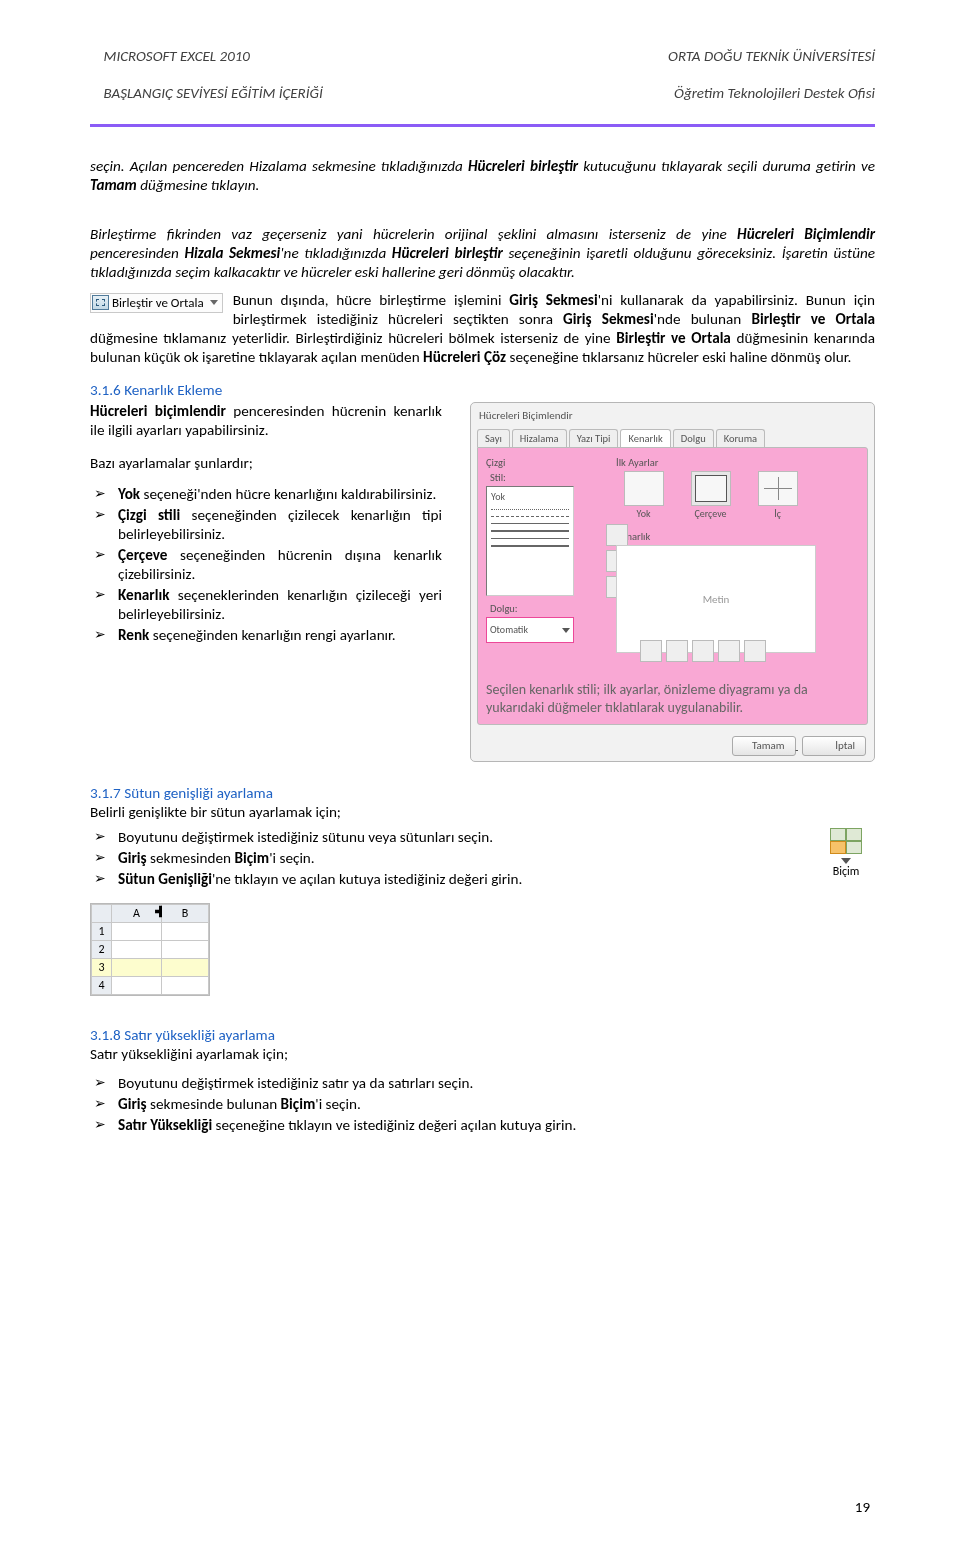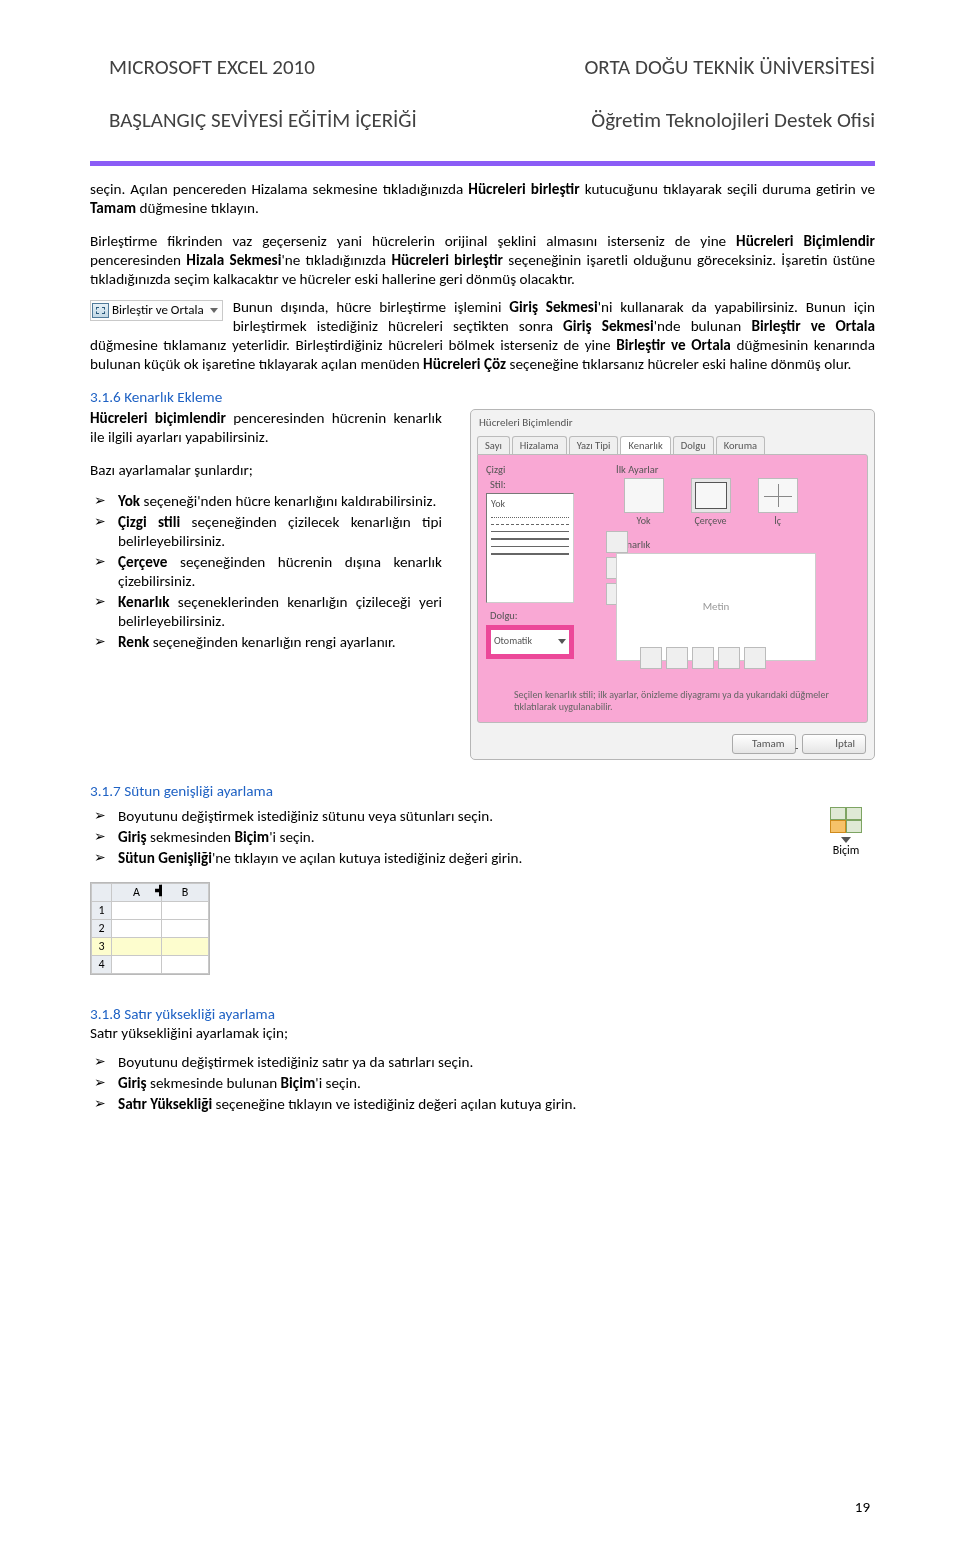--- a/index.html
+++ b/index.html
@@ -10,29 +10,30 @@
     font-family: Calibri, Arial, sans-serif;
     font-size: 15.2px;
     color: #000;
     position: relative;
     padding: 0 85px 30px 90px;
     line-height: 1.25;
   }
   .hdr {
     display: flex;
     justify-content: space-between;
+    font-style: italic;
     color: #414141;
-    font-size: 21px;
+    font-size: 15px;
     padding-top: 28px;
-    border-bottom: 5px solid #8b5cf6;
+    border-bottom: 3px solid #8b5cf6;
     padding-bottom: 2px;
   }
   .hdr .lcol, .hdr .rcol { white-space: pre; }
   .hdr .rcol { text-align: right; }
-  p.para { margin-top: 14px; text-align: justify; }
+  p.para { margin-top: 30px; text-align: justify; font-style: italic; }
   b { font-weight: 700; }
   .merge-block {
     margin-top: 9px;
   }
   .merge-block .icon {
     float: left;
     border: 1px solid #c9c9c9;
     padding: 1px 4px 1px 1px;
     margin: 2px 10px 0 0;
     display: inline-flex;
@@ -91,21 +92,21 @@
   .dialog .grplabel { font-size:10.5px; margin-bottom:2px; }
   .dialog .stylebox {
     width:88px; height:110px; border:1px inset #ccc; background:#fff; padding:4px;
     display:flex; flex-direction:column; gap:6px;
   }
   .dialog .stylebox .ln { border-top:1px solid #666; }
   .dialog .stylebox .ln.dash { border-top:1px dashed #666; }
   .dialog .stylebox .ln.dot { border-top:1px dotted #666; }
   .dialog .stylebox .ln.thk { border-top:2px solid #666; }
   .dialog .combo {
-    width:88px; height:14px; border:5px solid #ec4899; background:#fff;
+    width:88px; height:14px; border:1px solid #ec4899; background:#fff;
     display:flex; align-items:center; justify-content:space-between; padding:12px 3px;
     font-size:10px;
   }
   .dialog .combo .cdd { border-left:4px solid transparent; border-right:4px solid transparent; border-top:5px solid #555; }
   .dialog .presets { display:flex; gap:12px; margin-bottom:10px; }
   .dialog .preset { text-align:center; width:55px; font-size:10px; color:#555; }
   .dialog .preset .pbox { width:40px; height:35px; border:1px solid #bbb; margin:0 auto 2px; background:#f7f7f7; position:relative; }
   .dialog .preset .pbox.outline { box-shadow: inset 0 0 0 3px #e7e7e7, inset 0 0 0 4px #555; }
   .dialog .preset .pbox.inside::before,
   .dialog .preset .pbox.inside::after {
@@ -113,21 +114,21 @@
   }
   .dialog .preset .pbox.inside::before { left:50%; top:5px; bottom:5px; width:1px; }
   .dialog .preset .pbox.inside::after { top:50%; left:5px; right:5px; height:1px; }
   .dialog .preview {
     width:200px; height:108px; border:1px solid #ccc; background:#fff; position:relative;
     display:flex; align-items:center; justify-content:center; color:#999;
   }
   .dialog .sidebtns { position:absolute; left:128px; top:76px; display:flex; flex-direction:column; gap:4px; }
   .dialog .botbtns { position:absolute; left:162px; top:192px; display:flex; flex-direction:row; gap:4px; }
   .dialog .sbtn { width:22px; height:22px; border:1px solid #bbb; background:#efefef; }
-  .dialog .hint { clear:both; font-size:10px; color:#666; padding-top:28px;margin-left:28px; }
+  .dialog .hint { clear:both; font-size:14px; color:#666; padding-top:28px; }
   .dialog .btnrow { text-align:right; padding:5px 8px;text-decoration:underline; }
   .dialog .dbtn { display:inline-block; min-width:64px; border:1px solid #aaa; background:linear-gradient(#fff,#e5e5e5); font-size:11px; padding:2px 10px; border-radius:3px; margin-left:4px; }
   ul.arrow { list-style:none; padding:0; }
   ul.arrow li { position:relative; padding-left:28px; margin-top:2px; text-align: justify; }
   ul.arrow li::before {
     content:"➢"; position:absolute; left:4px; top:0; color:#000; font-size:14px;
   }
   .afterdialog { clear:both; }
   .sect317 { margin-top:14px; }
   .bicim-block { margin-top:2px; overflow:auto; }
@@ -276,20 +277,21 @@
       <li><b>Kenarlık</b><span> seçeneklerinden kenarlığın çizileceği yeri belirleyebilirsiniz.</span></li>
       <li><b>Renk</b><span> seçeneğinden kenarlığın rengi ayarlanır.</span></li>
     </ul>
   </div>
 </div>
 
 <div class="afterdialog"></div>
 
 <div class="sect317">
   <h4 class="sub">3.1.7 Sütun genişliği ayarlama</h4>
+  <p>Belirli genişlikte bir sütun ayarlamak için;</p>
 
   <div class="bicim-block">
     <div class="bicim-icon">
       <div class="bimg">
         <div class="grid">
           <div></div>
             <div></div>
             <div class="sel"></div>
             <div></div>
         </div>

